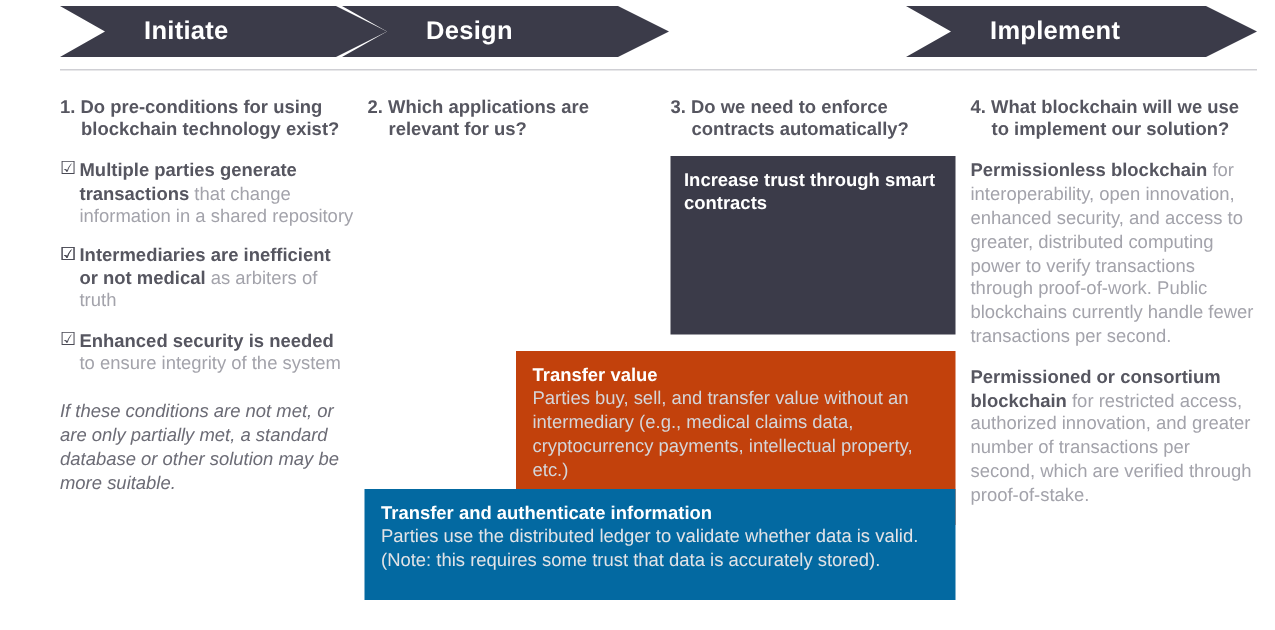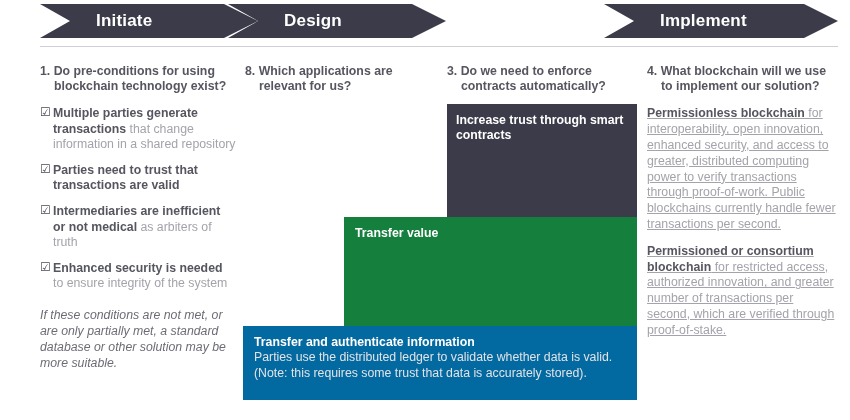--- a/index.html
+++ b/index.html
@@ -160,24 +160,24 @@
     height: 119px;
     background: #3b3b49;
     padding: 9px 12px 9px 9px;
   }
   #box-smart-contracts .box-title { color: #ffffff; }
   #box-smart-contracts .box-body  { color: #b9b9c1; }
 
   
   #box-transfer-value {
     left: 344px;
-    top: 217px;
+    top: 234px;
     width: 293px;
     height: 116px;
-    background: #15803d;
+    background: #c2410c;
     padding: 9px 12px 21px 11px;
   }
   #box-transfer-value .box-title { color: #ffffff; }
   #box-transfer-value .box-body  { color: #d4d5d9; }
 
   
   #box-transfer-authenticate {
     left: 243px;
     top: 326px;
     width: 394px;
@@ -187,21 +187,20 @@
   }
   #box-transfer-authenticate .box-title { color: #ffffff; }
   #box-transfer-authenticate .box-body  { color: #e2e3e6; }
 
   
   .para {
     font-size: 12.3px;
     line-height: 15.8px;
     color: #a3a3ab;
     margin: 0 0 11px 0;
-    text-decoration: underline;
   }
   .para .strong {
     font-weight: bold;
     color: #565660;
   }
 </style>
 </head>
 <body>
 
 <div id="stage">
@@ -221,56 +220,57 @@
   <div id="top-rule"></div>
 
   <div class="column col1">
     <div class="q-heading">1. Do pre-conditions for using blockchain technology exist?</div>
 
     <div class="check-item">
       <span class="check-box-icon">☑</span><span class="strong">Multiple parties generate transactions</span><span> that change information in a shared repository</span>
     </div>
 
     <div class="check-item">
-      <span class="check-box-icon">☑</span><span class="strong">Parties need to trust that transactions are valid</span><span></span>
+      <span class="check-box-icon">☑</span><span></span>
     </div>
 
     <div class="check-item">
       <span class="check-box-icon">☑</span><span class="strong">Intermediaries are inefficient or not medical</span><span> as arbiters of truth</span>
     </div>
 
     <div class="check-item">
       <span class="check-box-icon">☑</span><span class="strong">Enhanced security is needed</span><span> to ensure integrity of the system</span>
     </div>
 
     <div class="note-italic">If these conditions are not met, or are only partially met, a standard database or other solution may be more suitable.</div>
   </div>
 
   <div class="column col2">
-    <div class="q-heading">8. Which applications are relevant for us?</div>
+    <div class="q-heading">2. Which applications are relevant for us?</div>
   </div>
 
   <div class="column col3">
     <div class="q-heading">3. Do we need to enforce contracts automatically?</div>
   </div>
 
   <div class="column col4">
     <div class="q-heading">4. What blockchain will we use to implement our solution?</div>
 
     <p class="para"><span class="strong">Permissionless blockchain</span><span> for interoperability, open innovation, enhanced security, and access to greater, distributed computing power to verify transactions through proof-of-work. Public blockchains currently handle fewer transactions per second.</span></p>
 
     <p class="para"><span class="strong">Permissioned or consortium blockchain</span><span> for restricted access, authorized innovation, and greater number of transactions per second, which are verified through proof-of-stake.</span></p>
   </div>
 
   <div class="info-box" id="box-smart-contracts">
     <span class="box-title">Increase trust through smart contracts</span>
   </div>
 
   <div class="info-box" id="box-transfer-value">
     <span class="box-title">Transfer value</span>
+    <span class="box-body">Parties buy, sell, and transfer value without an intermediary (e.g., medical claims data, cryptocurrency payments, intellectual property, etc.)</span>
   </div>
 
   <div class="info-box" id="box-transfer-authenticate">
     <span class="box-title">Transfer and authenticate information</span>
     <span class="box-body">Parties use the distributed ledger to validate whether data is valid. (Note: this requires some trust that data is accurately stored).</span>
   </div>
 
 </div>
 
 </body></html>

